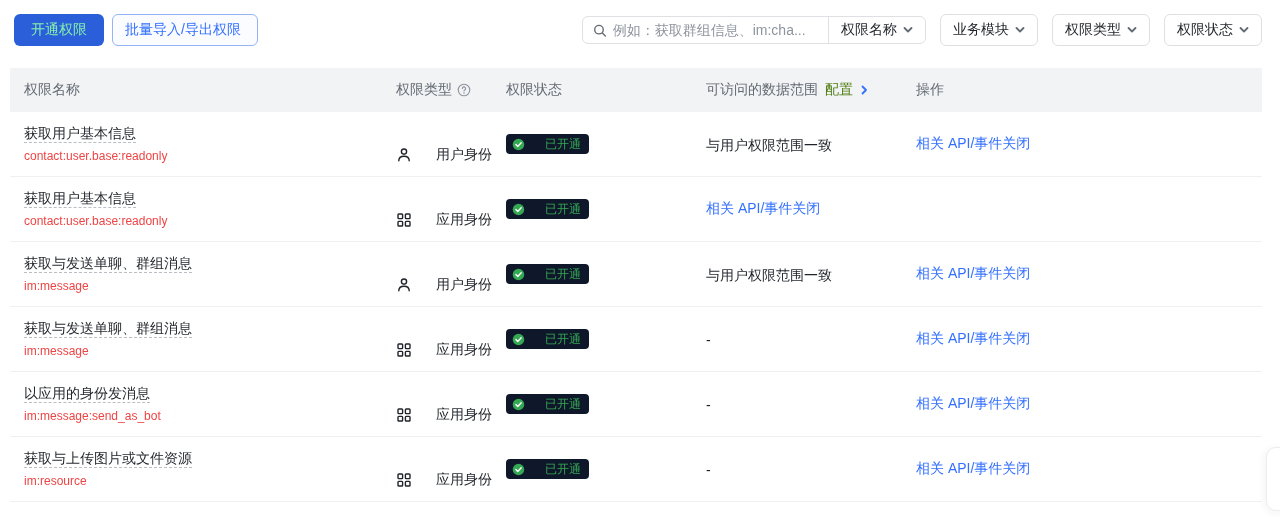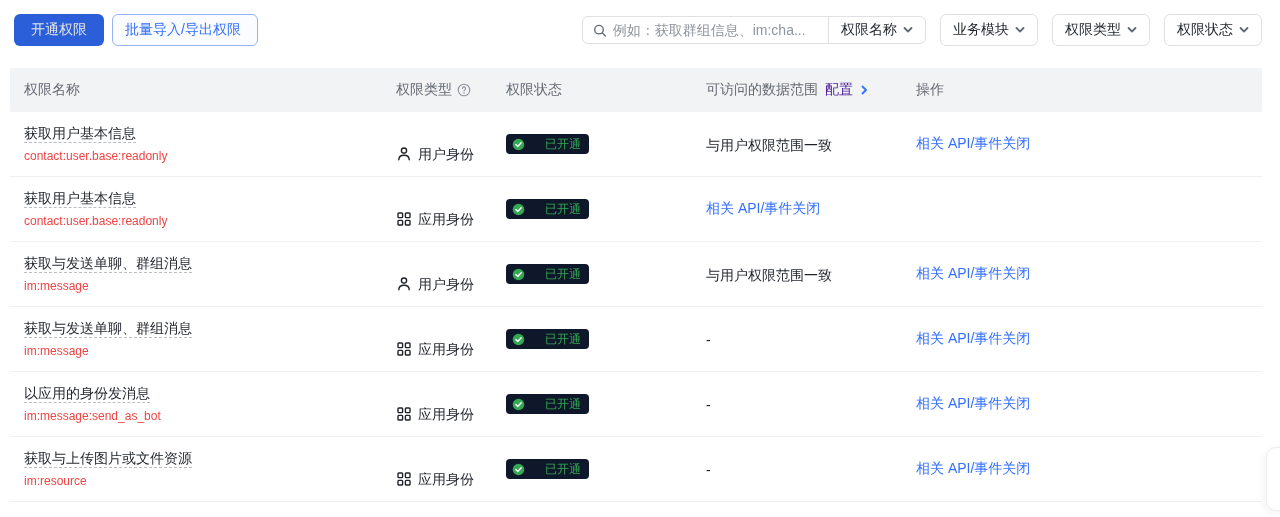--- a/index.html
+++ b/index.html
@@ -3,21 +3,21 @@
 <meta charset="utf-8">
 <style>
   * { margin:0; padding:0; box-sizing:border-box; }
   html,body { width:1280px; height:517px; background:#ffffff; overflow:hidden;
     font-family:"Liberation Sans","DejaVu Sans",sans-serif; font-size:14px; color:#1f2329; }
 
   
   .toolbar { display:flex; align-items:center; padding:14px 18px 0 14px; height:46px; }
   .btn { height:32px; border-radius:6px; font-size:14px; display:inline-flex; align-items:center;
     padding:0 16px; cursor:pointer; border:1px solid transparent; white-space:nowrap; }
-  .btn-primary { background:#2b5fda; color:#e5e5e5; }
+  .btn-primary { background:#2b5fda; color:#86efac; }
   .btn-secondary { background:#fbfcff; color:#3370ff; border:1px solid #94b4f7; margin-left:8px;padding-left:12px; }
   .toolbar-right { margin-left:auto; display:flex; align-items:center; gap:14px; }
 
   .search-group { display:flex; align-items:center; height:28px; border:1px solid #dee0e3;
     border-radius:6px; background:#fff; overflow:hidden; }
   .search-box { display:flex; align-items:center; gap:6px; padding:0 10px; width:245px; height:100%; }
   .search-box input { border:none; outline:none; width:100%; font-size:14px; color:#1f2329;
     font-family:inherit; background:transparent; }
   .search-box input::placeholder { color:#8f959e; }
   .search-cat { display:flex; align-items:center; gap:6px; padding:0 12px; height:100%;
@@ -34,32 +34,32 @@
   .thead, .trow { display:grid; grid-template-columns:372px 110px 200px 210px 1fr;
     align-items:center; padding:0 14px; }
   .thead { height:44px; background:#f2f3f5; color:#646a73; border-radius:2px; }
   .th { display:flex; align-items:center; gap:5px; }
   .trow { height:65px; border-bottom:1px solid #eff0f1; background:#fff; }
 
   .perm-name { font-size:14px; color:#1f2329; }
   .perm-name span { border-bottom:1px dashed #bbbfc4; padding-bottom:1px; }
   .perm-code { font-size:12px; color:#ef4444; margin-top:6px; }
 
-  .type-cell { display:flex; align-items:flex-start; gap:6px;margin-top:22px; }
+  .type-cell { display:flex; align-items:center; gap:24px;margin-top:22px; }
   .type-icon { display:inline-flex; width:16px; height:16px; }
   .type-icon svg { width:16px; height:16px; }
 
   .badge { display:inline-flex; align-items:center; gap:20px; background:#0f172a; color:#34a853;
     font-size:12px; border-radius:4px; padding:3px 8px 3px 6px; line-height:14px; }
 
   .scope-link { color:#3370ff; cursor:pointer; }
   .scope-text { color:#1f2329; margin-top:2px; }
   .scope-cell { line-height:21px; }
 
-  .config-link { color:#4c1d95; cursor:pointer; display:inline-flex; align-items:center; gap:6px; margin-left:2px; }
+  .config-link { color:#4d7c0f; cursor:pointer; display:inline-flex; align-items:center; gap:6px; margin-left:2px; }
   .config-chev path { stroke:#3370ff; }
 
   .actions { display:flex; gap:0; }
   .actions a { color:#3370ff; text-decoration:none; cursor:pointer; white-space:nowrap; }
 
   .help-icon { display:inline-flex; cursor:pointer; }
 
   
   .float-handle { position:absolute; right:-10px; top:447px; width:24px; height:64px;
     background:#fff; border:1px solid #ebedf0; border-radius:10px; box-shadow:-2px 2px 8px rgba(31,35,41,0.05); }

